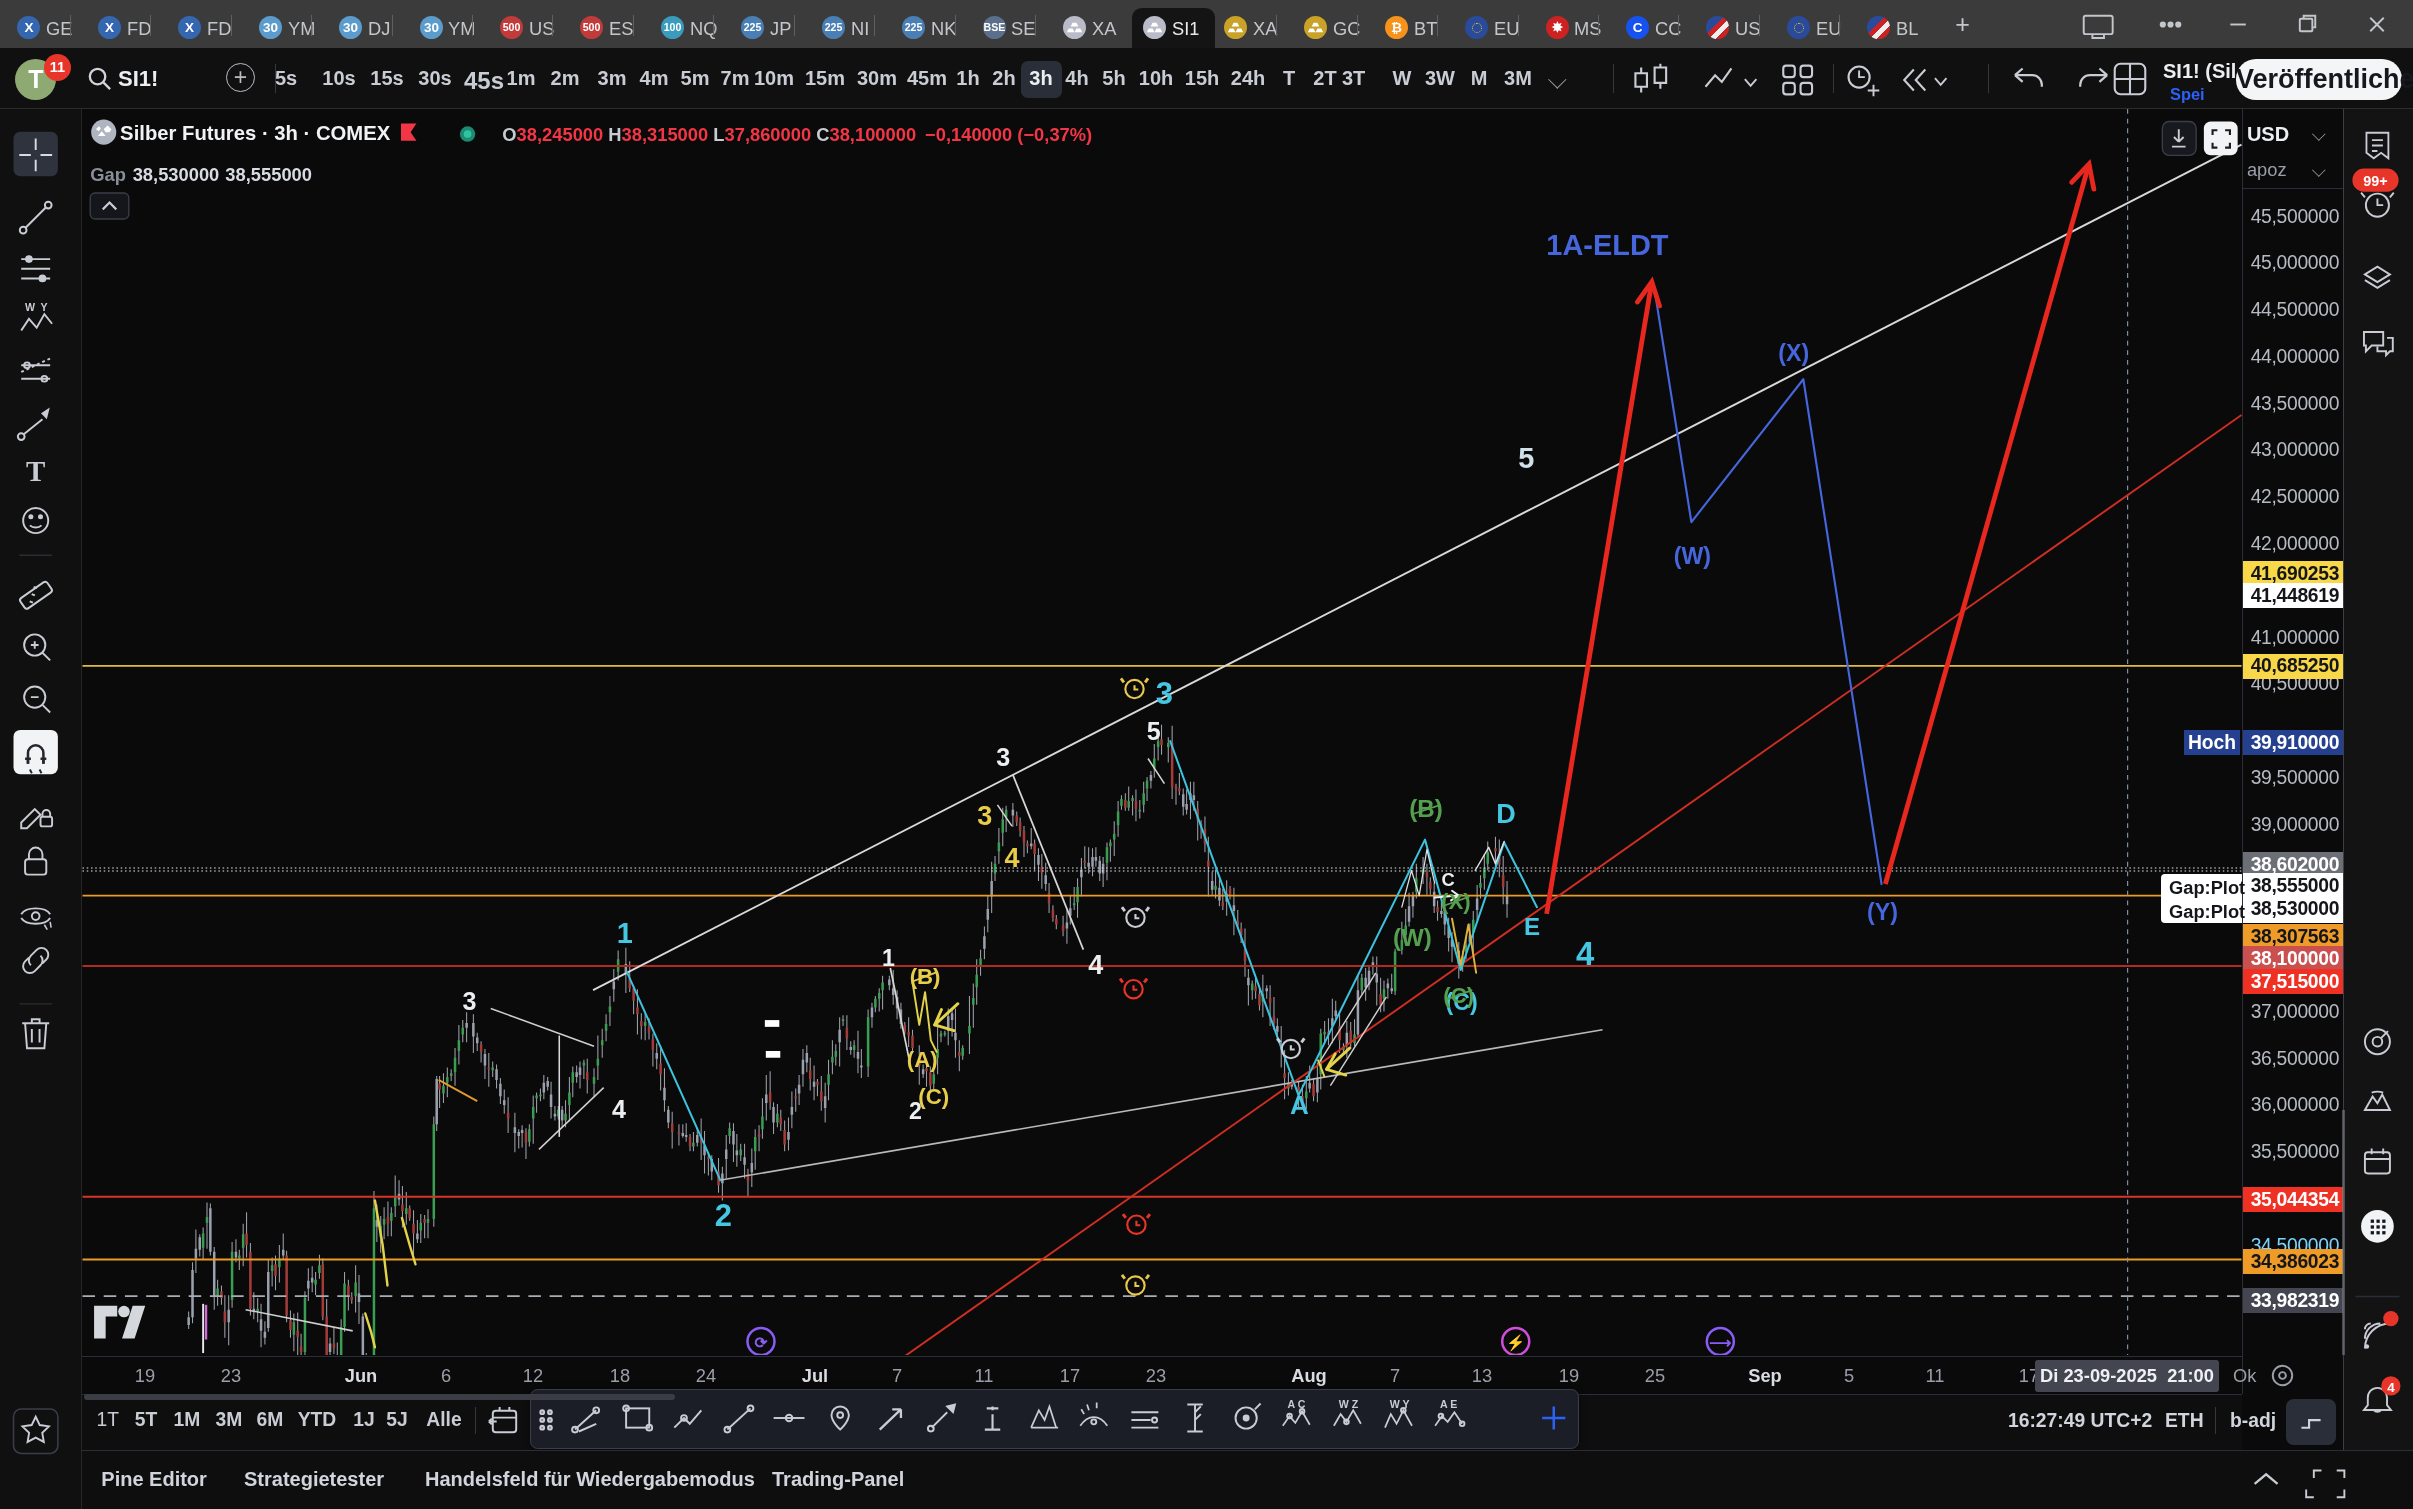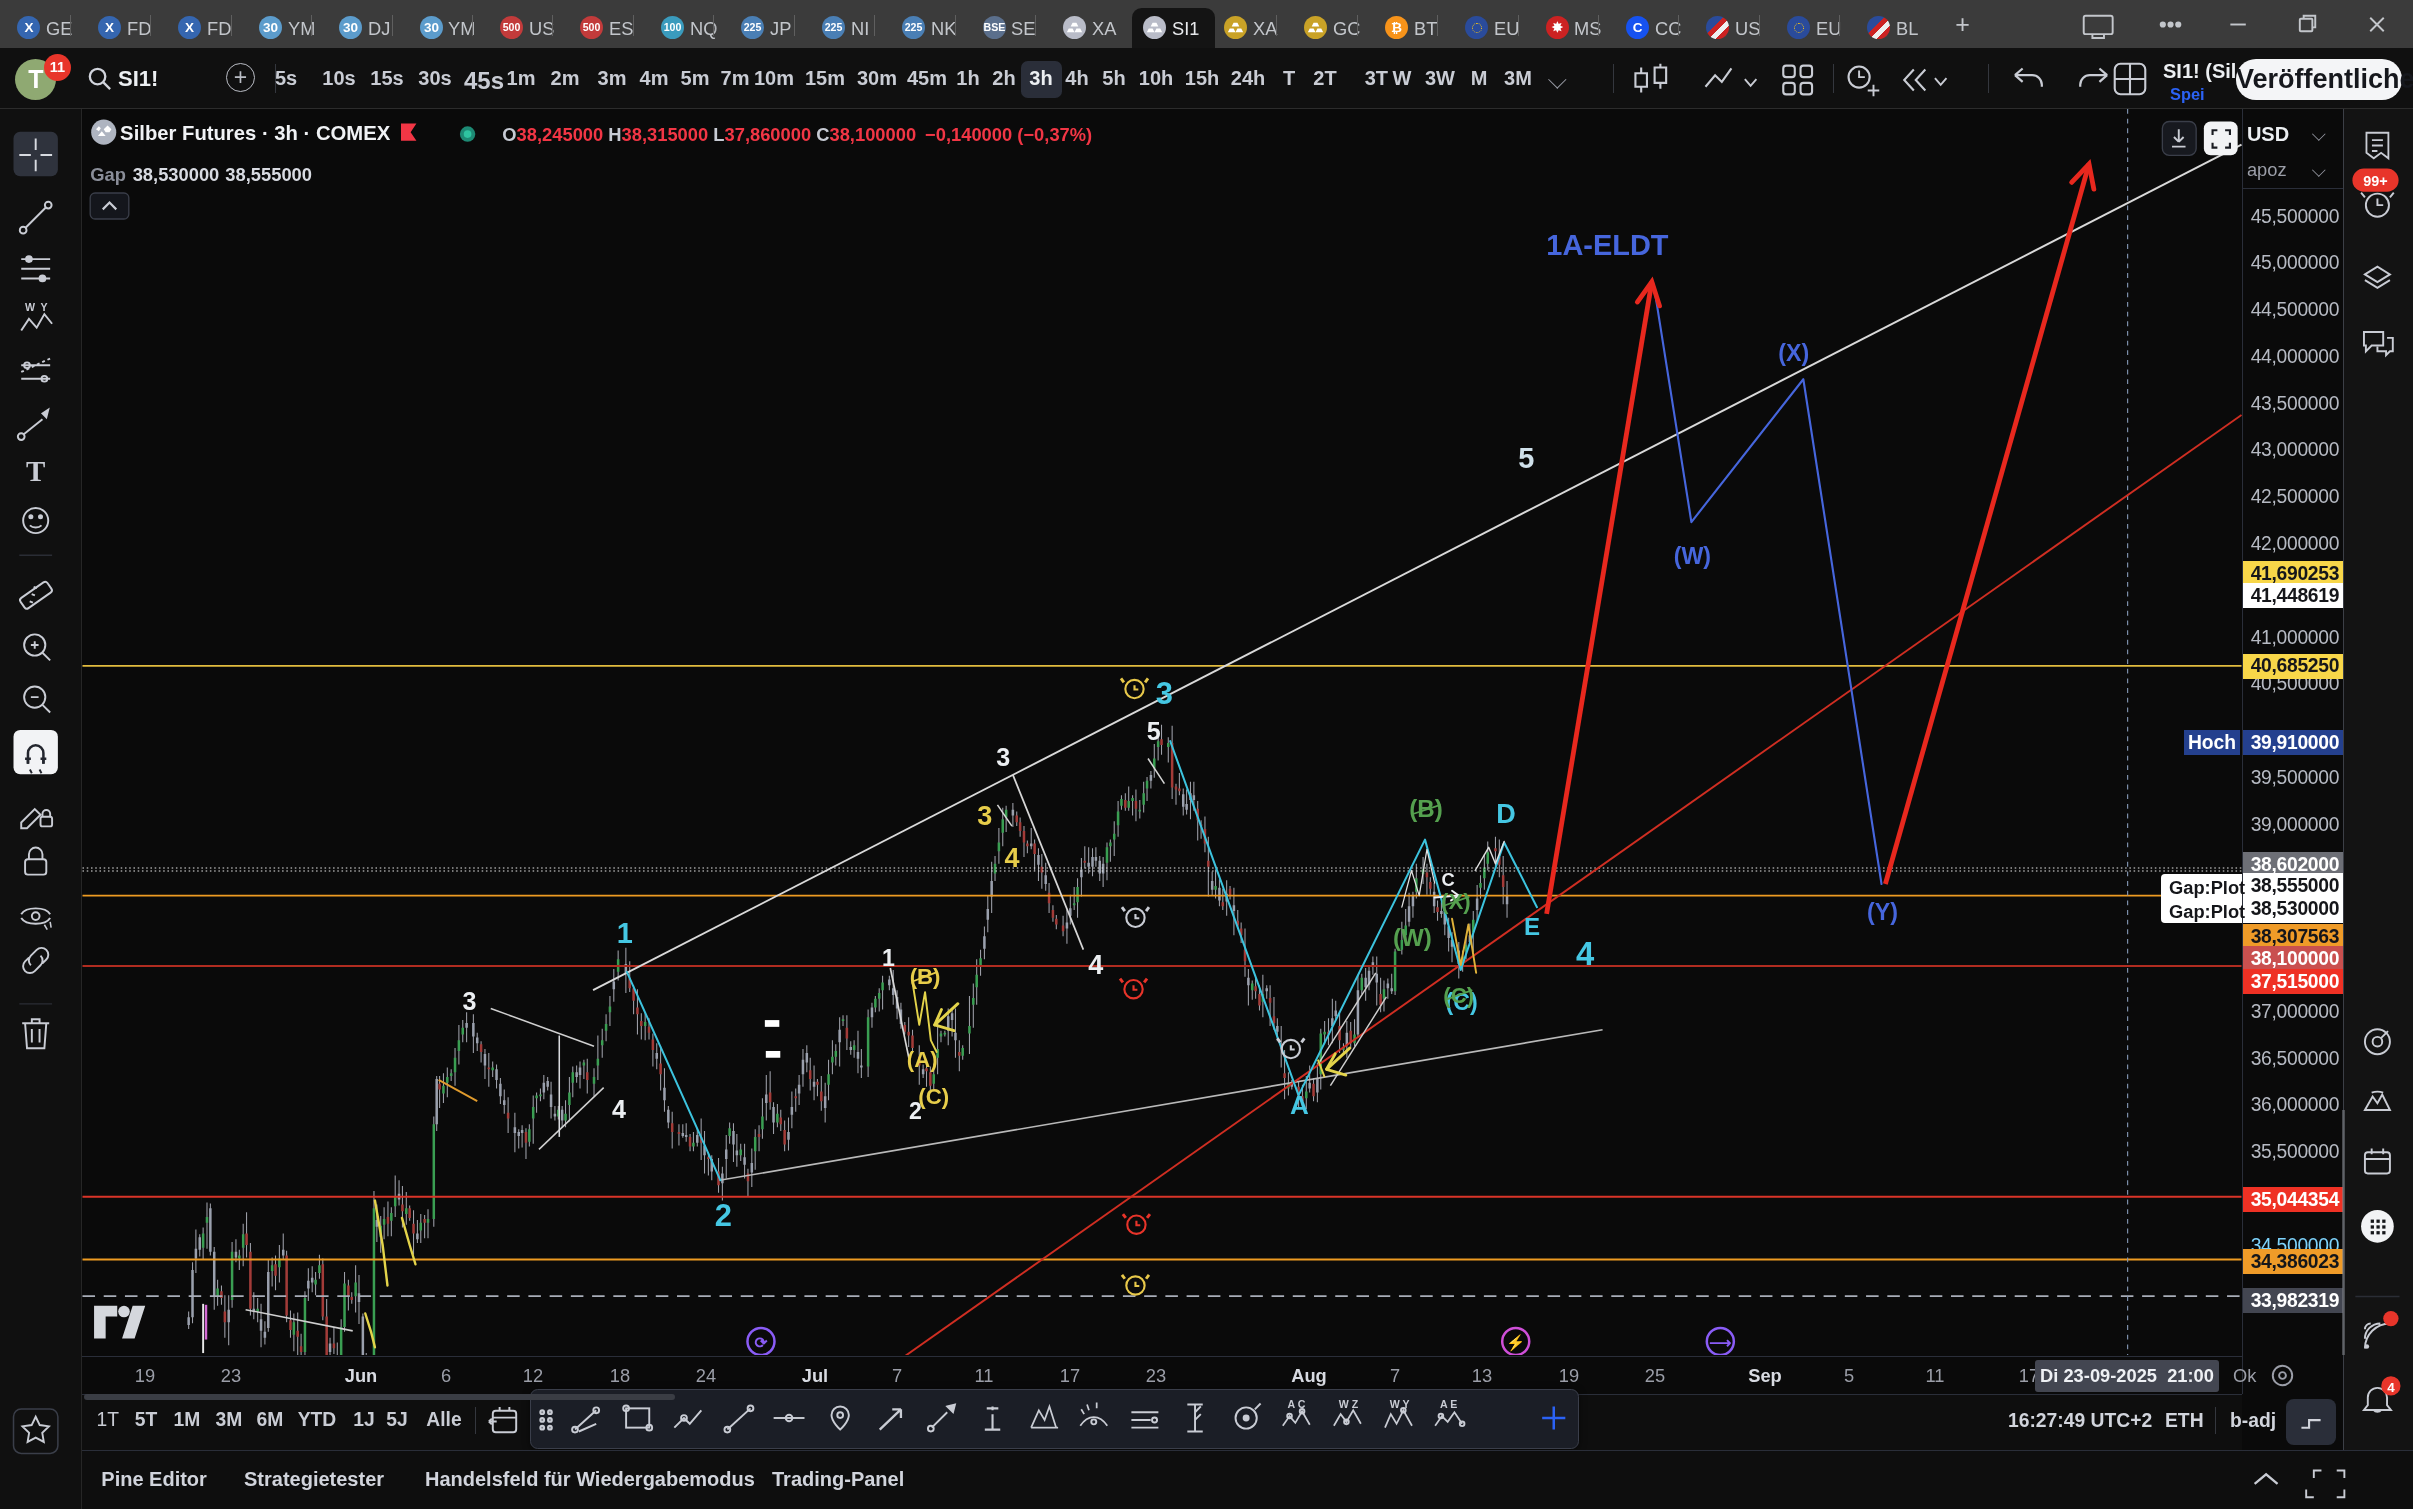--- a/index.html
+++ b/index.html
@@ -151,21 +151,21 @@
       <div style="position:absolute;left:981px;top:19.3px;width:46px;text-align:center;font-size:20px;color:#c9ccd4;font-weight:600">2h</div>
       <div style="position:absolute;left:1021px;top:12.6px;width:41px;height:37px;background:#2a2e39;border-radius:6.8px"></div>
       <div style="position:absolute;left:1018px;top:19.3px;width:46px;text-align:center;font-size:20px;color:#eceff2;font-weight:600">3h</div>
       <div style="position:absolute;left:1054px;top:19.3px;width:46px;text-align:center;font-size:20px;color:#c9ccd4;font-weight:600">4h</div>
       <div style="position:absolute;left:1091px;top:19.3px;width:46px;text-align:center;font-size:20px;color:#c9ccd4;font-weight:600">5h</div>
       <div style="position:absolute;left:1133px;top:19.3px;width:46px;text-align:center;font-size:20px;color:#c9ccd4;font-weight:600">10h</div>
       <div style="position:absolute;left:1179px;top:19.3px;width:46px;text-align:center;font-size:20px;color:#c9ccd4;font-weight:600">15h</div>
       <div style="position:absolute;left:1225px;top:19.3px;width:46px;text-align:center;font-size:20px;color:#c9ccd4;font-weight:600">24h</div>
       <div style="position:absolute;left:1266px;top:19.3px;width:46px;text-align:center;font-size:20px;color:#c9ccd4;font-weight:600">T</div>
       <div style="position:absolute;left:1302px;top:19.3px;width:46px;text-align:center;font-size:20px;color:#c9ccd4;font-weight:600">2T</div>
-      <div style="position:absolute;left:1342px;top:19.3px;width:46px;text-align:right;font-size:20px;color:#c9ccd4;font-weight:600">3T</div>
+      <div style="position:absolute;left:1342px;top:19.3px;width:46px;text-align:left;font-size:20px;color:#c9ccd4;font-weight:600">3T</div>
       <div style="position:absolute;left:1379px;top:19.3px;width:46px;text-align:center;font-size:20px;color:#c9ccd4;font-weight:600">W</div>
       <div style="position:absolute;left:1417px;top:19.3px;width:46px;text-align:center;font-size:20px;color:#c9ccd4;font-weight:600">3W</div>
       <div style="position:absolute;left:1456px;top:19.3px;width:46px;text-align:center;font-size:20px;color:#c9ccd4;font-weight:600">M</div>
       <div style="position:absolute;left:1495px;top:19.3px;width:46px;text-align:center;font-size:20px;color:#c9ccd4;font-weight:600">3M</div>
       <div style="position:absolute;left:1551px;top:25px;width:12.6px;height:12.6px;border-right:1.9px solid #9b9ea8;border-bottom:1.9px solid #9b9ea8;transform:rotate(45deg)"></div>
       <div style="position:absolute;left:1613px;top:16.4px;width:1px;height:29px;background:#34373e"></div>
       <div style="position:absolute;left:1833px;top:16.4px;width:1px;height:29px;background:#34373e"></div>
       <div style="position:absolute;left:1988px;top:16.4px;width:1px;height:29px;background:#34373e"></div>
       <svg width="599" height="48" style="position:absolute;left:1622px;top:7.7px" viewBox="0 0 620 50">
 <g stroke="#c9ccd4" stroke-width="2.2" fill="none">

